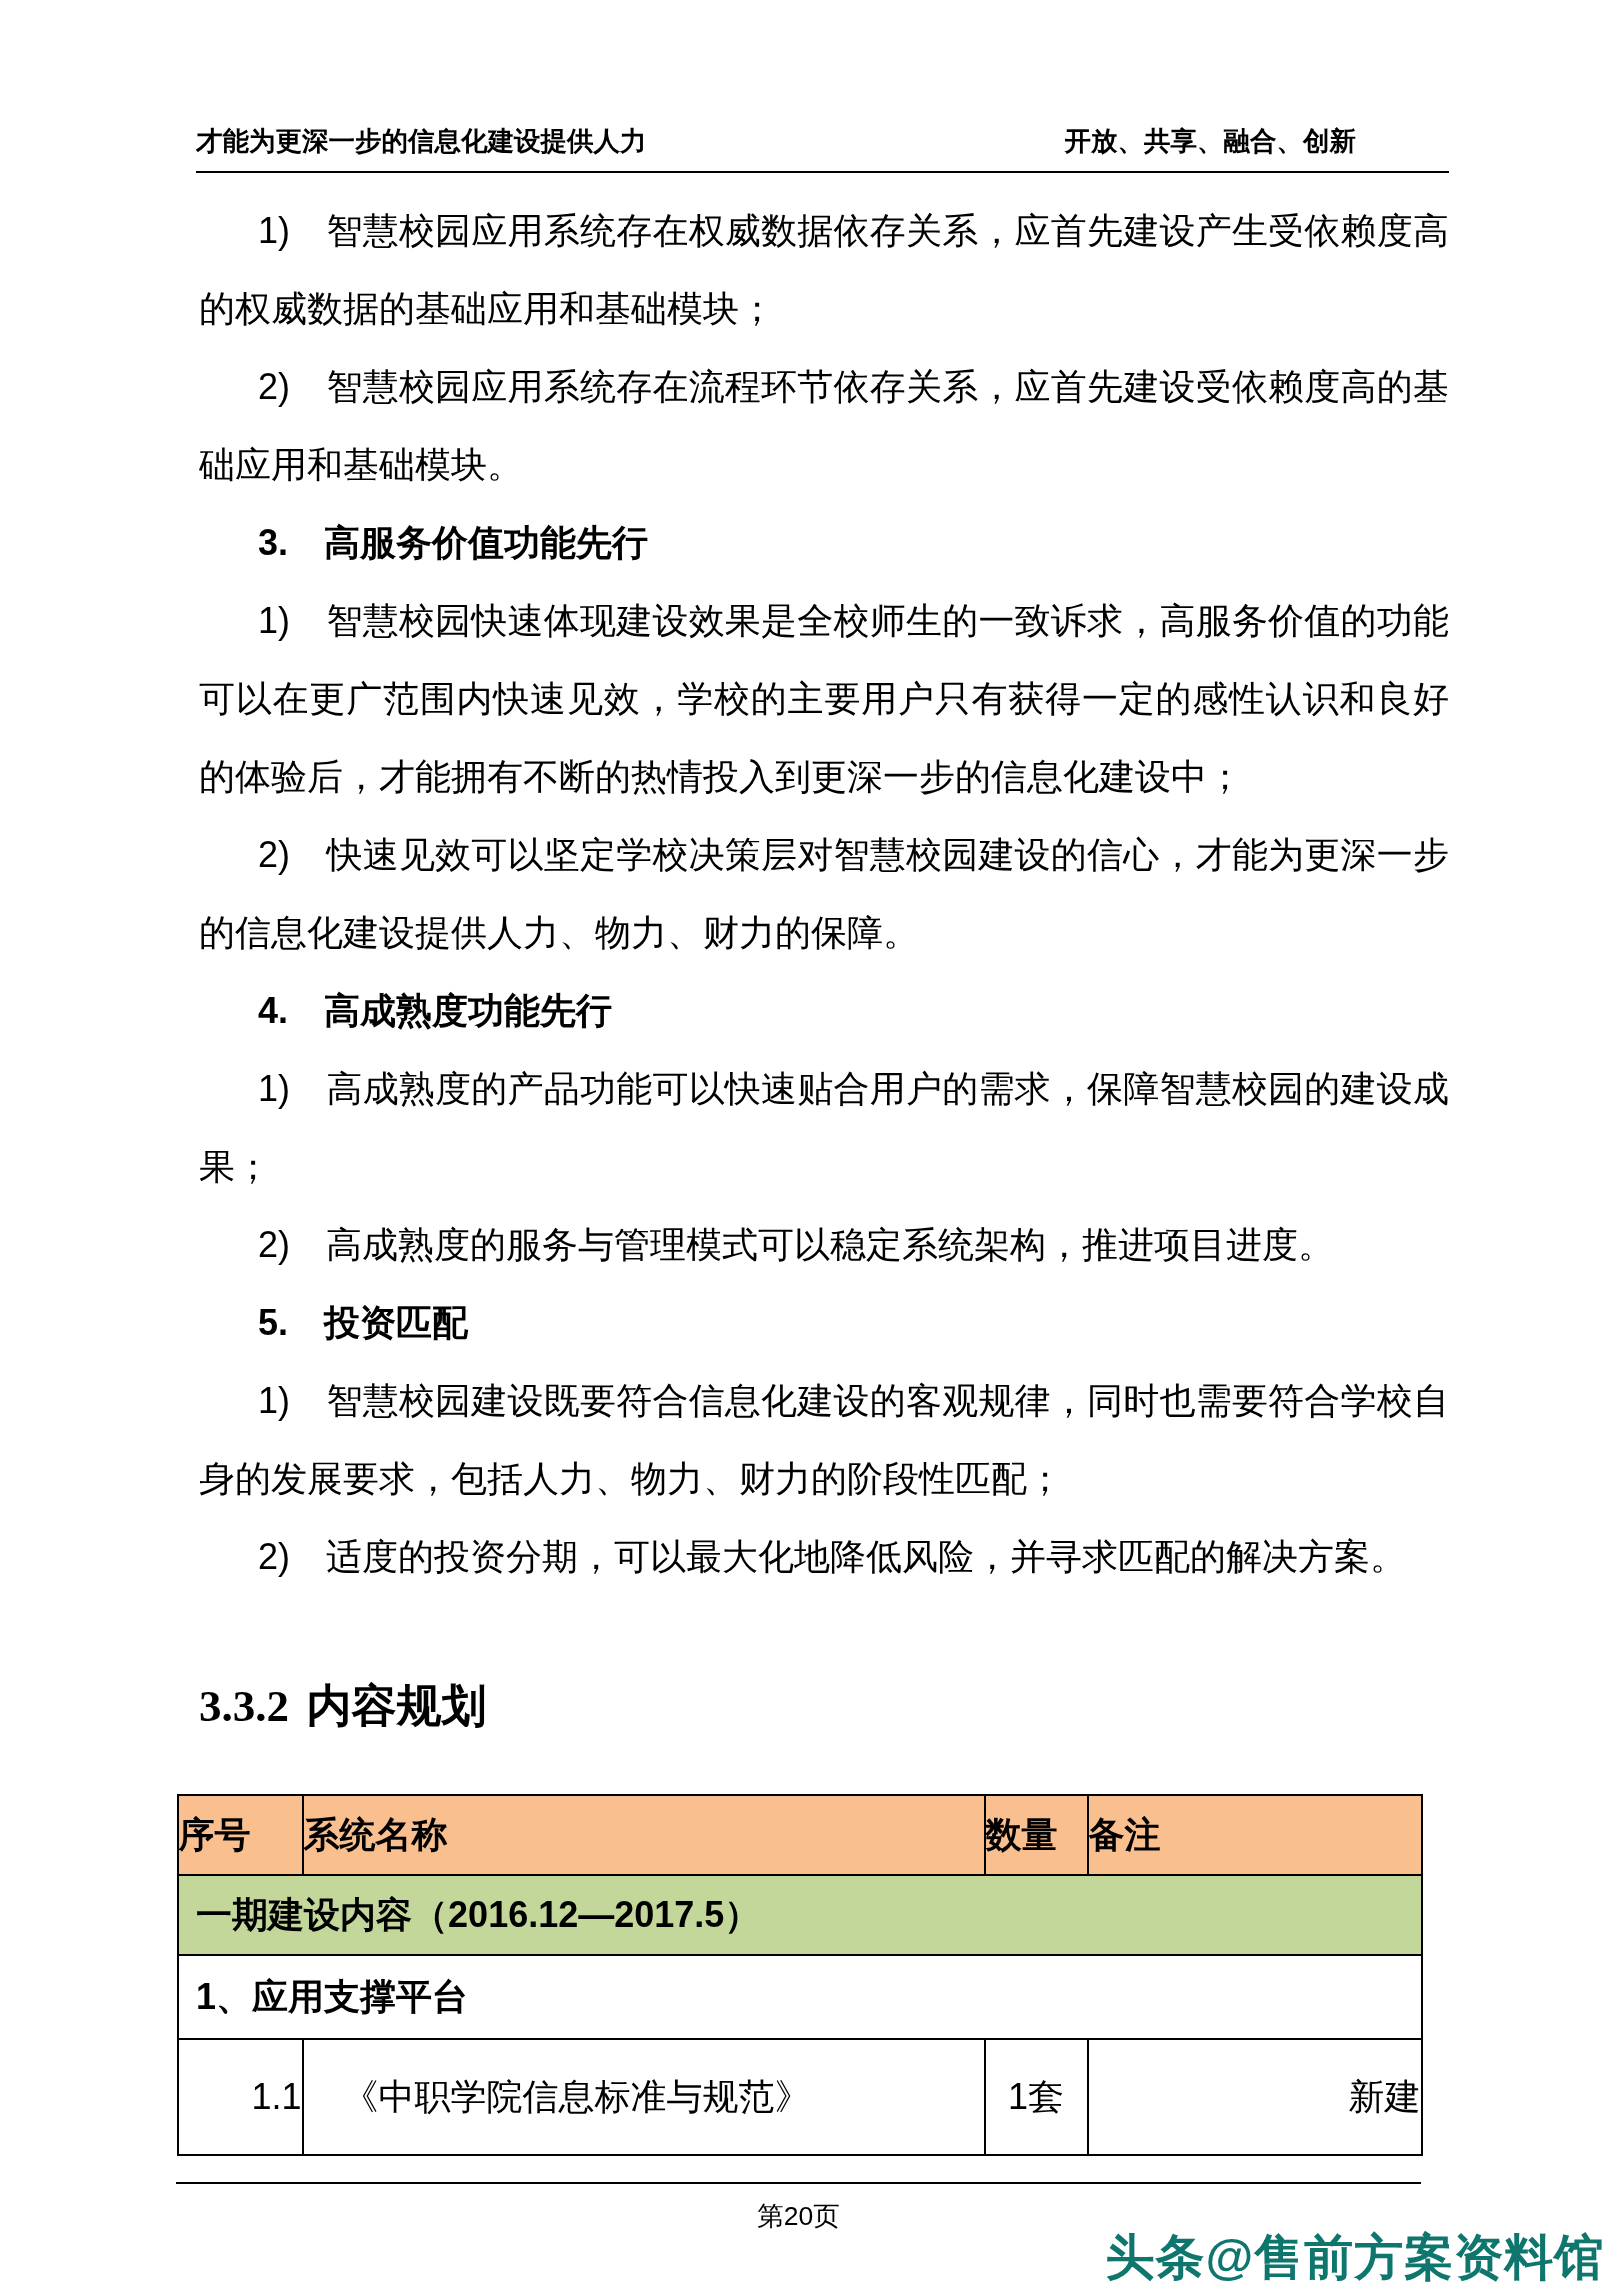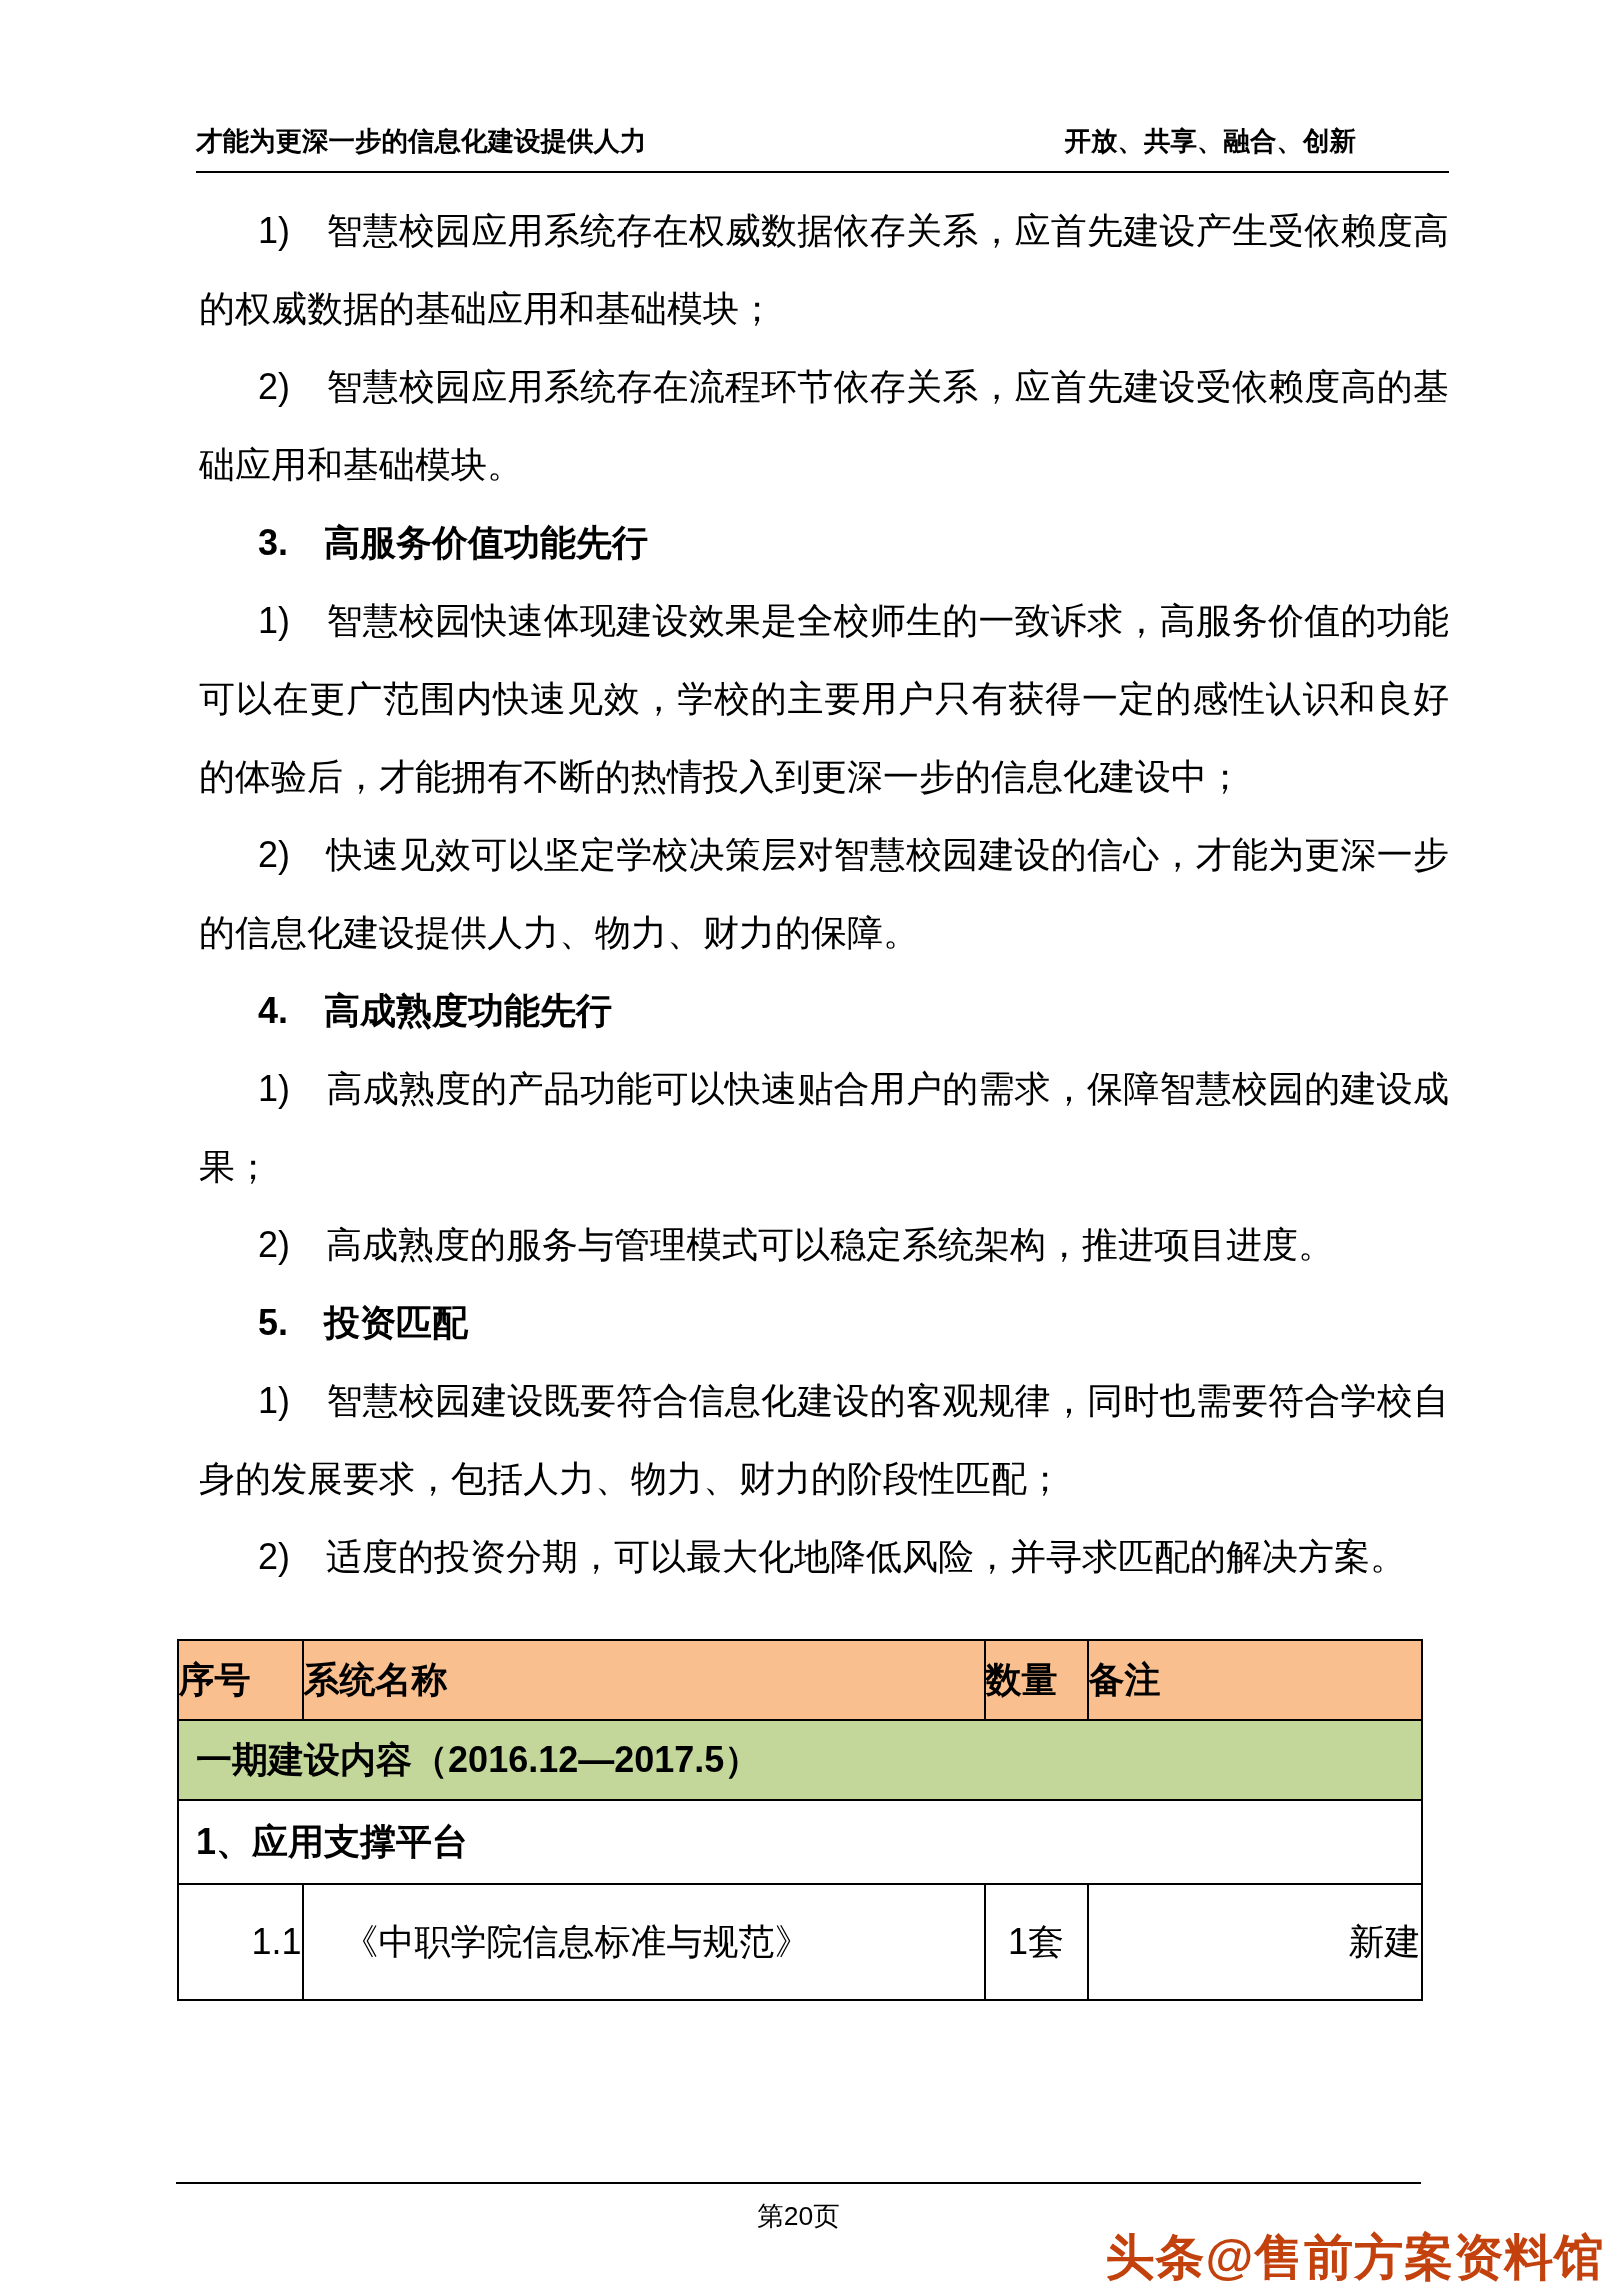--- a/index.html
+++ b/index.html
@@ -84,21 +84,21 @@
     text-align:center;
     font-size:26.5px;
     padding-top:13.7px;
   }
 
   
   .watermark {
     position:absolute;
     right:15.7px; bottom:2px;
     font-size:49px; font-weight:bold;
-    color:#c2410c;
+    color:#0f766e;
     letter-spacing:1px;
     white-space:nowrap;
   }
 </style>
 </head>
 <body>
 
 <div class="page">
 
   <div class="header">
@@ -112,20 +112,23 @@
     <p class="sub-heading">3.　高服务价值功能先行</p>
     <p class="para">1)　智慧校园快速体现建设效果是全校师生的一致诉求，高服务价值的功能可以在更广范围内快速见效，学校的主要用户只有获得一定的感性认识和良好的体验后，才能拥有不断的热情投入到更深一步的信息化建设中；</p>
     <p class="para">2)　快速见效可以坚定学校决策层对智慧校园建设的信心，才能为更深一步的信息化建设提供人力、物力、财力的保障。</p>
     <p class="sub-heading">4.　高成熟度功能先行</p>
     <p class="para">1)　高成熟度的产品功能可以快速贴合用户的需求，保障智慧校园的建设成果；</p>
     <p class="para">2)　高成熟度的服务与管理模式可以稳定系统架构，推进项目进度。</p>
     <p class="sub-heading">5.　投资匹配</p>
     <p class="para">1)　智慧校园建设既要符合信息化建设的客观规律，同时也需要符合学校自身的发展要求，包括人力、物力、财力的阶段性匹配；</p>
     <p class="para">2)　适度的投资分期，可以最大化地降低风险，并寻求匹配的解决方案。</p>
 
+    <h2 class="section-heading">
+      <span>3.3.2</span><span class="section-title">内容规划</span>
+    </h2>
 
     <table class="doc-table">
       <colgroup>
         <col style="width:125px">
         <col style="width:682px">
         <col style="width:103px">
         <col style="width:334px">
       </colgroup>
       <tbody>
         <tr class="row-header">

